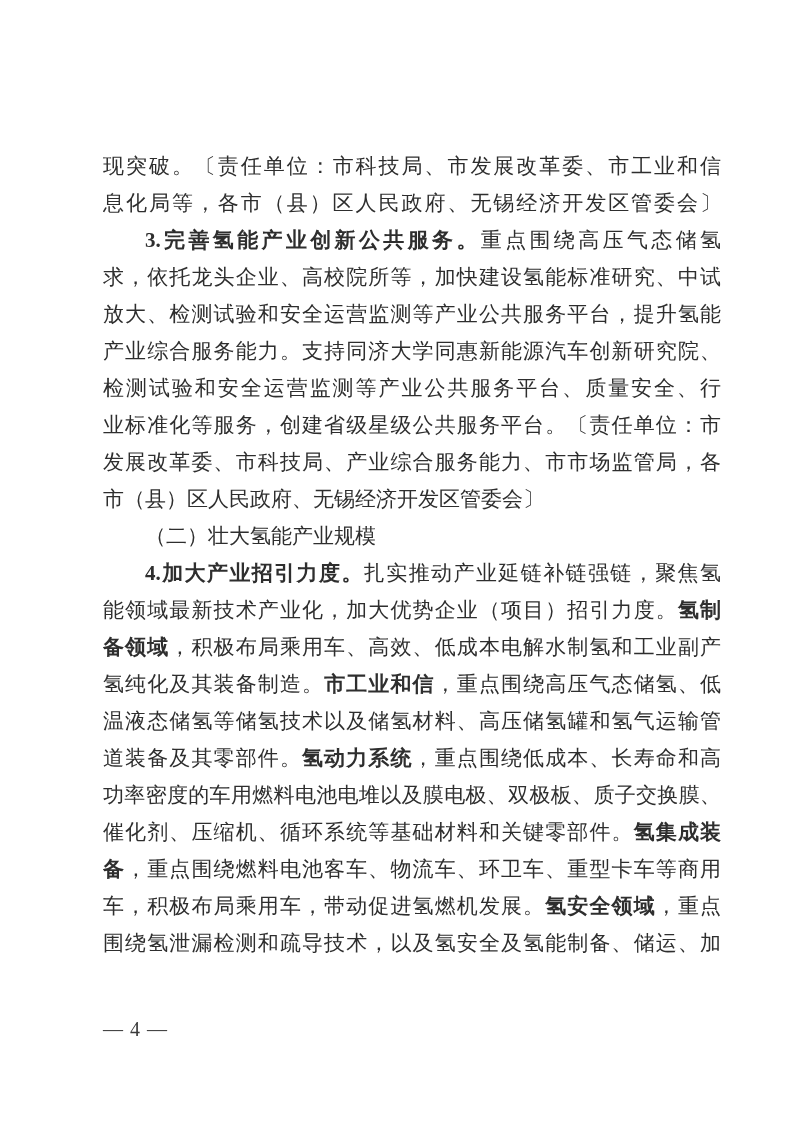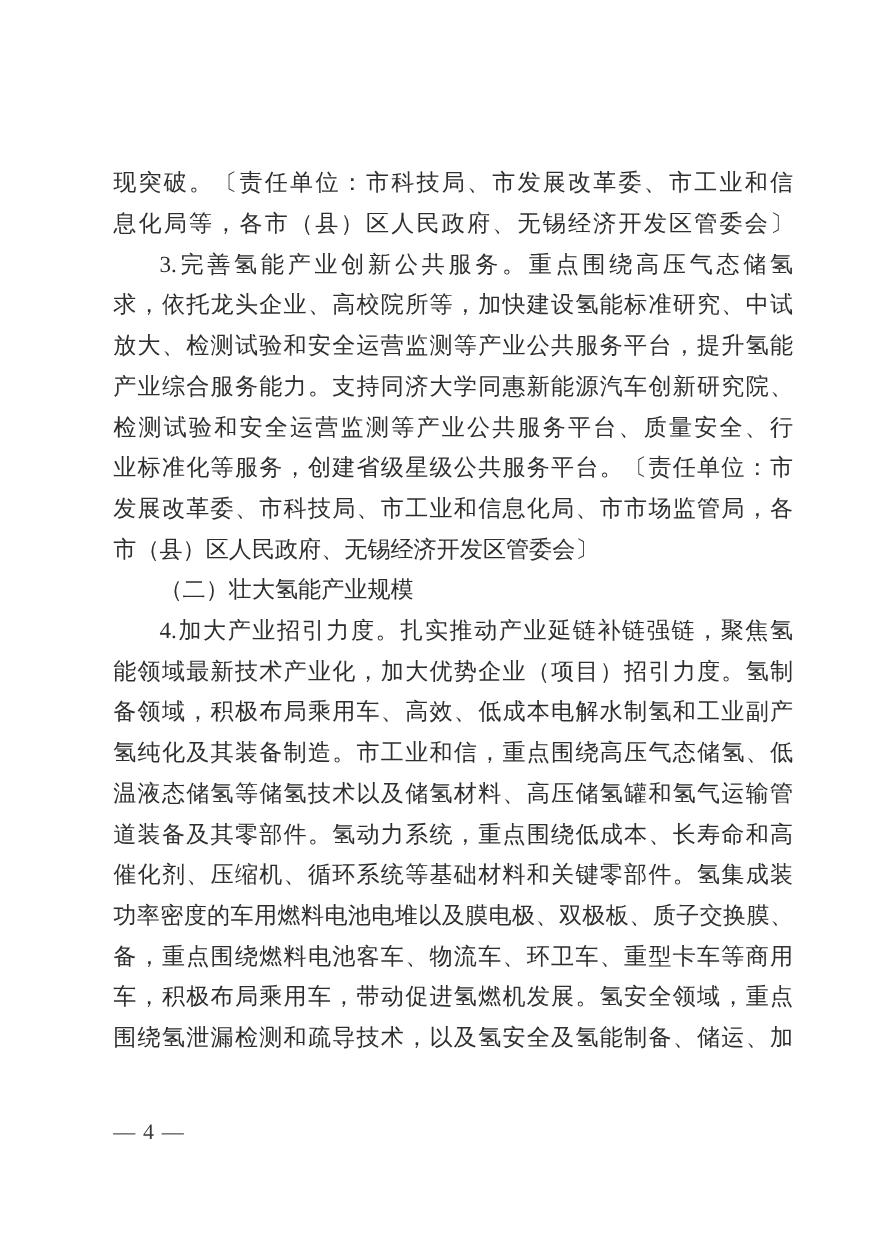--- a/index.html
+++ b/index.html
@@ -31,21 +31,21 @@
     text-align-last: justify;
     overflow: hidden;
   }
   .line.short {
     text-align-last: left;
   }
   .line.indent {
     text-indent: 2em;
   }
   .seg-normal { font-weight: normal; }
-  .seg-bold   { font-weight: normal; margin-top: 36px; }
+  .seg-bold   { font-weight: bold; margin-top: 36px; }
   
   .seg-kaiti  { font-weight: normal; }
   .page-footer {
     position: absolute;
     left: 103px;
     top: 1014px;
     font-size: 20px;
     line-height: 30px;
     letter-spacing: 1px;
     color: #3a3a3a;
@@ -57,29 +57,29 @@
 <div class="page">
   <div class="text-block">
       <div class="line"><span class="seg-normal">现突破。</span><span class="seg-kaiti">〔责任单位：市科技局、市发展改革委、市工业和信</span></div>
       <div class="line"><span class="seg-kaiti">息化局等，各市（县）区人民政府、无锡经济开发区管委会〕</span></div>
       <div class="line indent"><span class="seg-bold">3.完善氢能产业创新公共服务。</span><span class="seg-normal">重点围绕高压气态储氢</span></div>
       <div class="line"><span class="seg-normal">求，依托龙头企业、高校院所等，加快建设氢能标准研究、中试</span></div>
       <div class="line"><span class="seg-normal">放大、检测试验和安全运营监测等产业公共服务平台，提升氢能</span></div>
       <div class="line"><span class="seg-normal">产业综合服务能力。支持同济大学同惠新能源汽车创新研究院、</span></div>
       <div class="line"><span class="seg-normal">检测试验和安全运营监测等产业公共服务平台、质量安全、行</span></div>
       <div class="line"><span class="seg-normal">业标准化等服务，创建省级星级公共服务平台。</span><span class="seg-kaiti">〔责任单位：市</span></div>
-      <div class="line"><span class="seg-kaiti">发展改革委、市科技局、市工业和信息化局、市市场监管局，各</span></div>
+      <div class="line"><span class="seg-kaiti">发展改革委、市科技局、产业综合服务能力、市市场监管局，各</span></div>
       <div class="line short"><span class="seg-kaiti">市（县）区人民政府、无锡经济开发区管委会〕</span></div>
       <div class="line indent short"><span class="seg-kaiti">（二）壮大氢能产业规模</span></div>
       <div class="line indent"><span class="seg-bold">4.加大产业招引力度。</span><span class="seg-normal">扎实推动产业延链补链强链，聚焦氢</span></div>
       <div class="line"><span class="seg-normal">能领域最新技术产业化，加大优势企业（项目）招引力度。</span><span class="seg-bold">氢制</span></div>
       <div class="line"><span class="seg-bold">备领域</span><span class="seg-normal">，积极布局乘用车、高效、低成本电解水制氢和工业副产</span></div>
       <div class="line"><span class="seg-normal">氢纯化及其装备制造。</span><span class="seg-bold">市工业和信</span><span class="seg-normal">，重点围绕高压气态储氢、低</span></div>
       <div class="line"><span class="seg-normal">温液态储氢等储氢技术以及储氢材料、高压储氢罐和氢气运输管</span></div>
       <div class="line"><span class="seg-normal">道装备及其零部件。</span><span class="seg-bold">氢动力系统</span><span class="seg-normal">，重点围绕低成本、长寿命和高</span></div>
+      <div class="line"><span class="seg-normal">功率密度的车用燃料电池电堆以及膜电极、双极板、质子交换膜、</span></div>
       <div class="line"><span class="seg-normal">催化剂、压缩机、循环系统等基础材料和关键零部件。</span><span class="seg-bold">氢集成装</span></div>
-      <div class="line"><span class="seg-normal">功率密度的车用燃料电池电堆以及膜电极、双极板、质子交换膜、</span></div>
       <div class="line"><span class="seg-bold">备</span><span class="seg-normal">，重点围绕燃料电池客车、物流车、环卫车、重型卡车等商用</span></div>
       <div class="line"><span class="seg-normal">车，积极布局乘用车，带动促进氢燃机发展。</span><span class="seg-bold">氢安全领域</span><span class="seg-normal">，重点</span></div>
       <div class="line"><span class="seg-normal">围绕氢泄漏检测和疏导技术，以及氢安全及氢能制备、储运、加</span></div>
     </div>
   <div class="page-footer">— 4 —</div>
 </div>
 
 </body></html>

